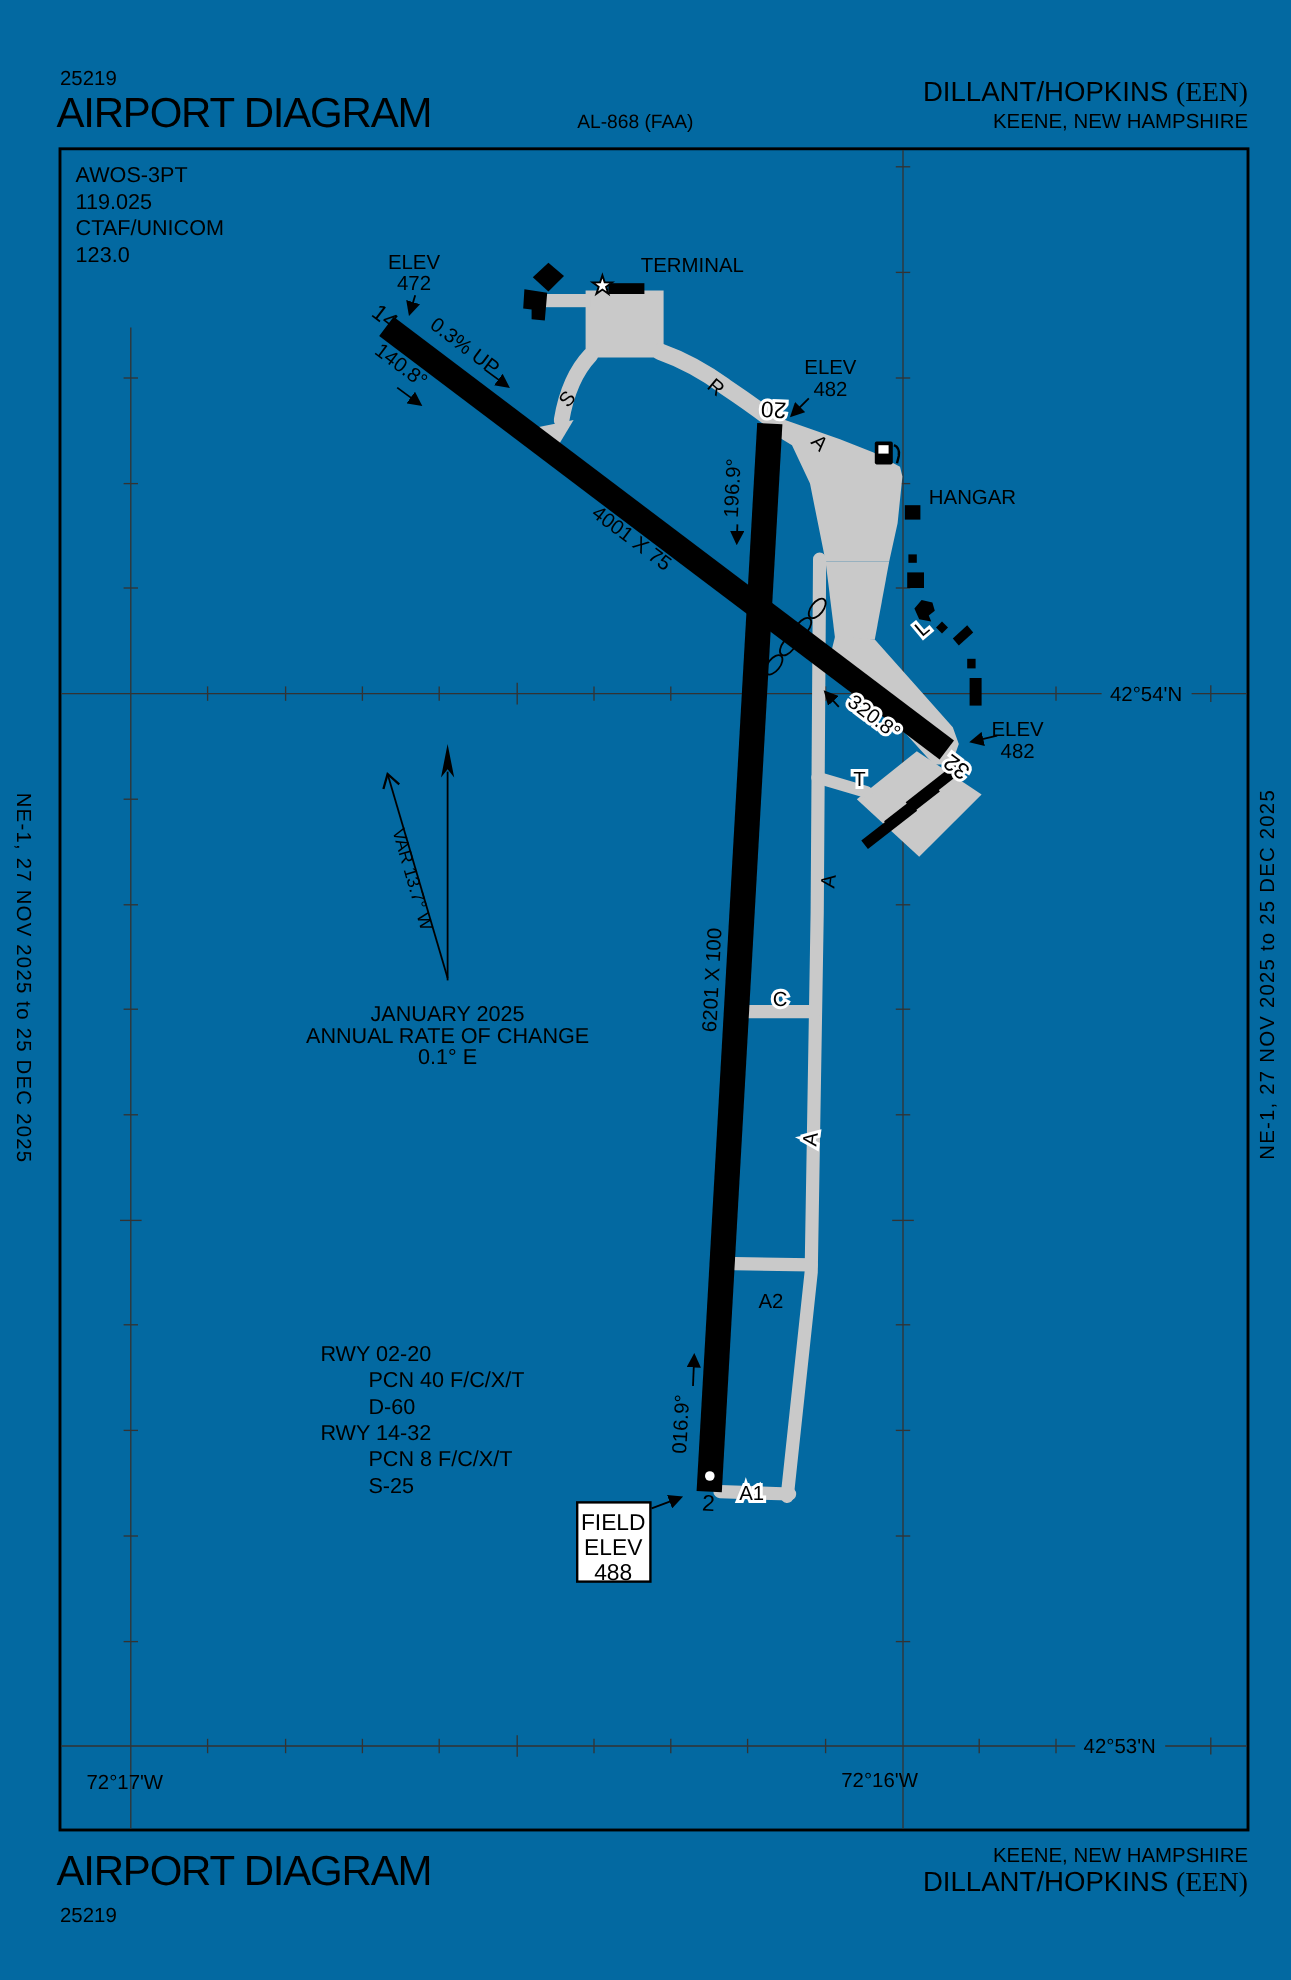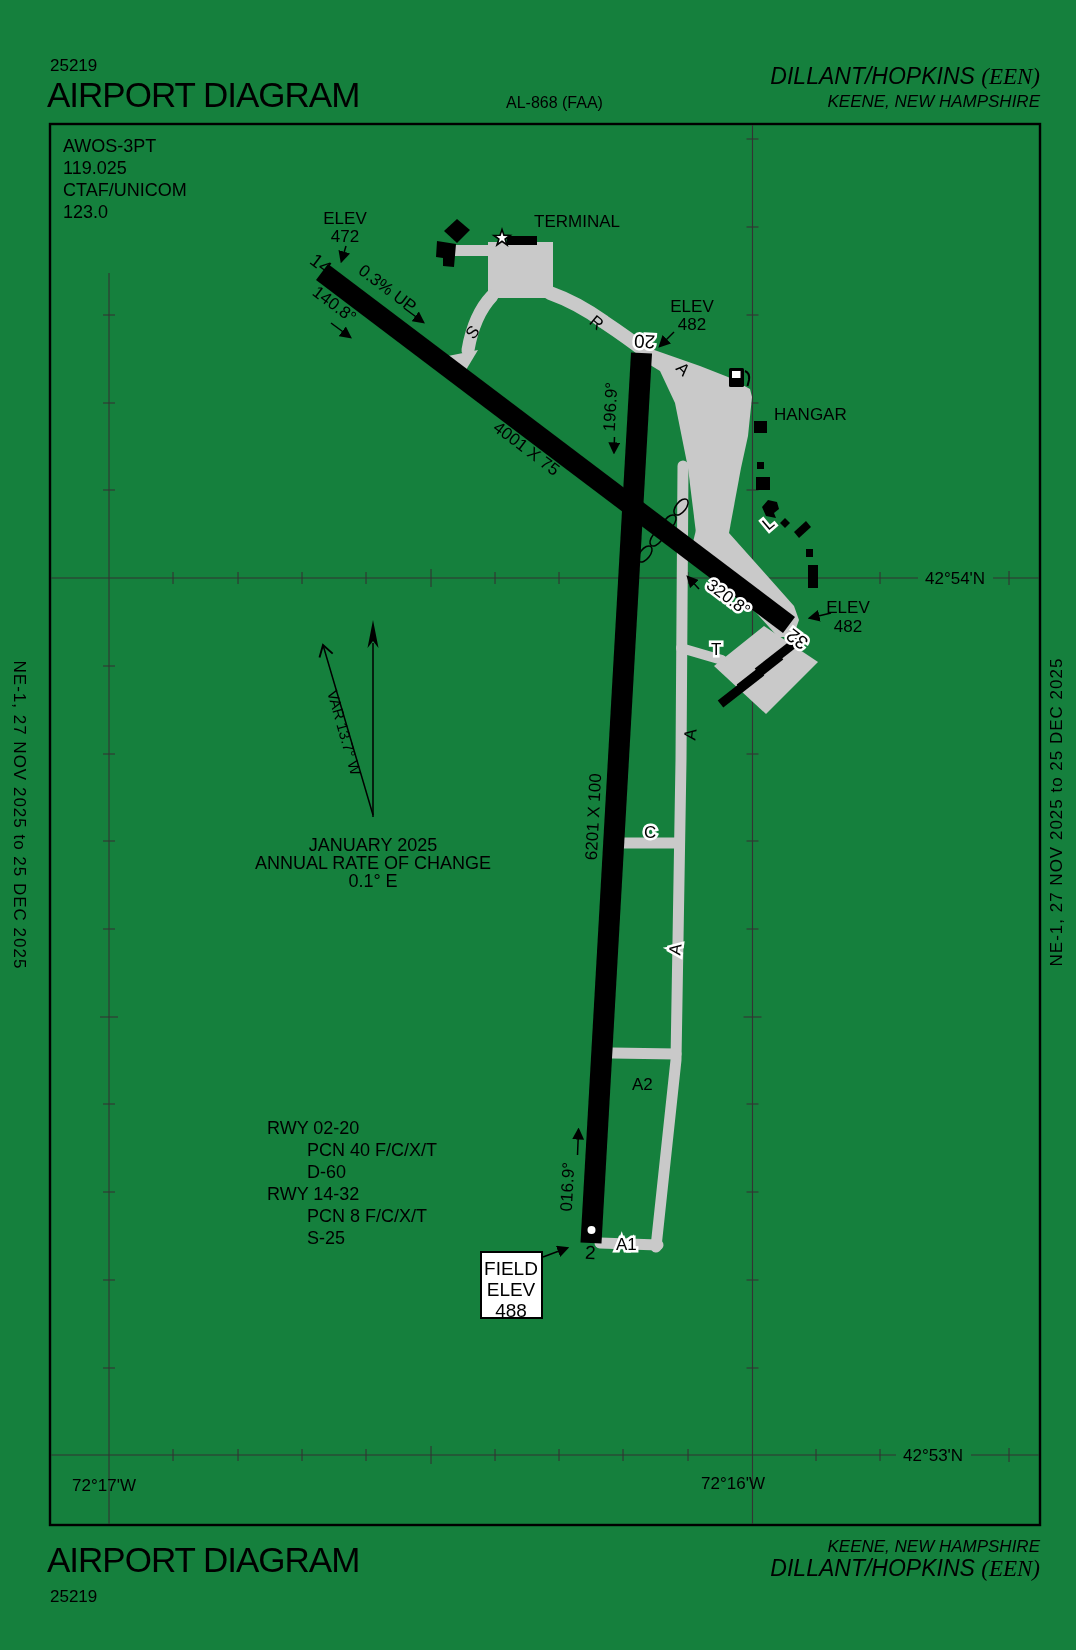--- a/index.html
+++ b/index.html
@@ -1,33 +1,33 @@
 <!DOCTYPE html>
 <html><head>
 <meta charset="utf-8">
 <style>
   html,body{margin:0;padding:0;background:#fff;}
-  #page{position:relative;width:1076px;height:1650px;background:#15803d;
+  #page{position:relative;width:1076px;height:1650px;background:#0369a1;
         font-family:"Liberation Sans",sans-serif;color:#000;overflow:hidden;}
   .abs{position:absolute;line-height:1;white-space:nowrap;}
   .big-title{font-size:35px;letter-spacing:-1px;}
-  .right{text-align:right;font-style:italic;}
+  .right{text-align:right;}
   .serif{font-family:"Liberation Serif",serif;}
   .vtext{position:absolute;white-space:nowrap;font-size:17px;letter-spacing:1px;}
   svg text{font-family:"Liberation Sans",sans-serif;fill:#000;}
   .halo{paint-order:stroke;stroke:#fff;stroke-width:5px;}
 </style>
 </head>
 <body>
 
 <div id="page">
 
   <div class="abs" style="left:50px;top:57px;font-size:17px;">25219</div>
   <div class="abs big-title" style="left:47px;top:77px;">AIRPORT DIAGRAM</div>
-  <div class="abs" style="left:506px;top:95px;font-size:16px;">AL-868 (FAA)</div>
+  <div class="abs" style="left:481px;top:95px;font-size:16px;">AL-868 (FAA)</div>
   <div class="abs right" style="right:36px;top:65px;font-size:23px;"><span>DILLANT/HOPKINS </span><span class="serif">(EEN)</span></div>
   <div class="abs right" style="right:36px;top:93px;font-size:17px;">KEENE, NEW HAMPSHIRE</div>
 
   <div class="vtext" style="left:19px;top:815px;transform:translate(-50%,-50%) rotate(90deg);">NE-1,  27 NOV 2025  to  25 DEC 2025</div>
   <div class="vtext" style="left:1057px;top:812px;transform:translate(-50%,-50%) rotate(-90deg);">NE-1,  27 NOV 2025  to  25 DEC 2025</div>
 
   <svg class="abs" style="left:0;top:0;" width="1076" height="1650" viewBox="0 0 1076 1650">
     <defs>
       <marker id="ah" viewBox="0 0 10 10" refX="8" refY="5" markerWidth="8" markerHeight="8" orient="auto-start-reverse">
         <path d="M0,0 L10,5 L0,10 Z" fill="#000"></path>

